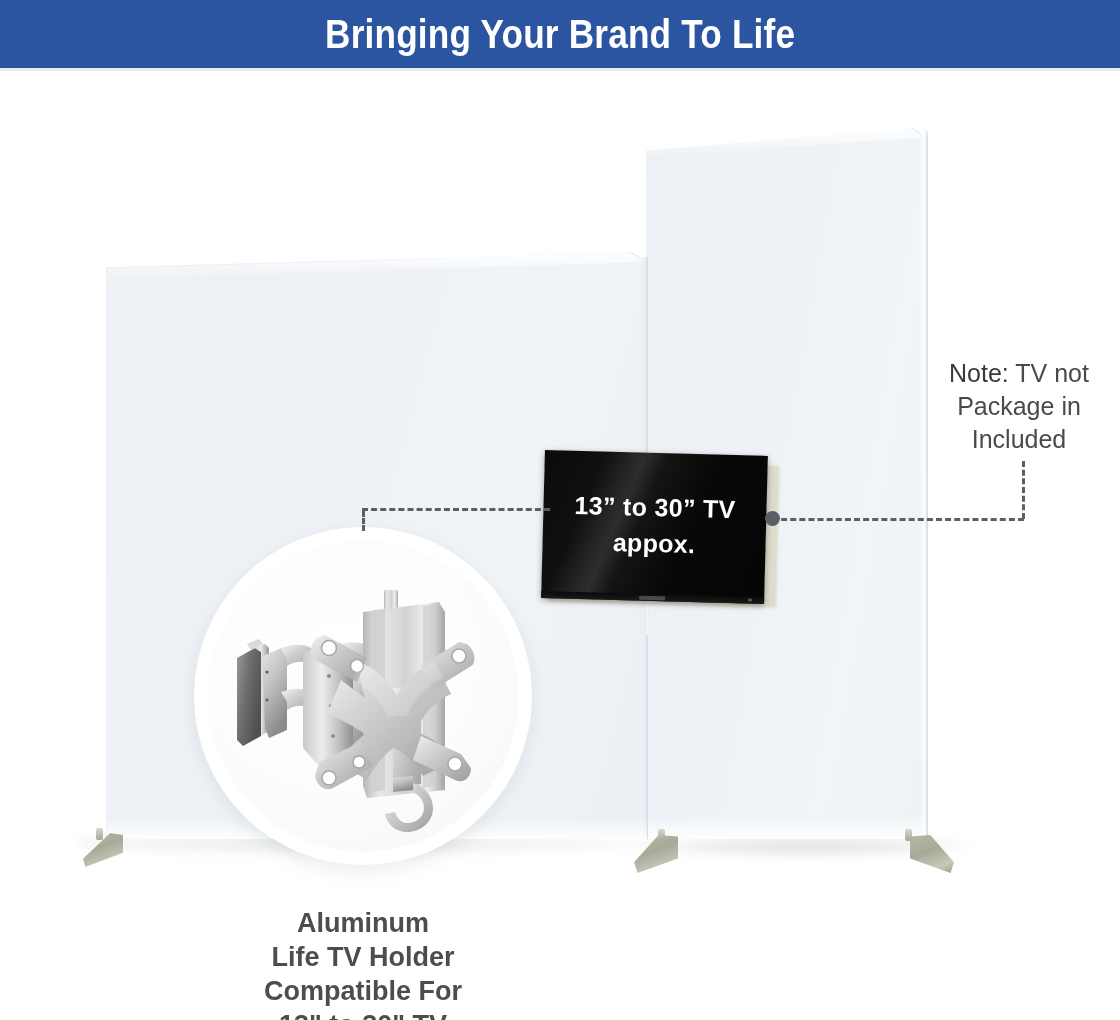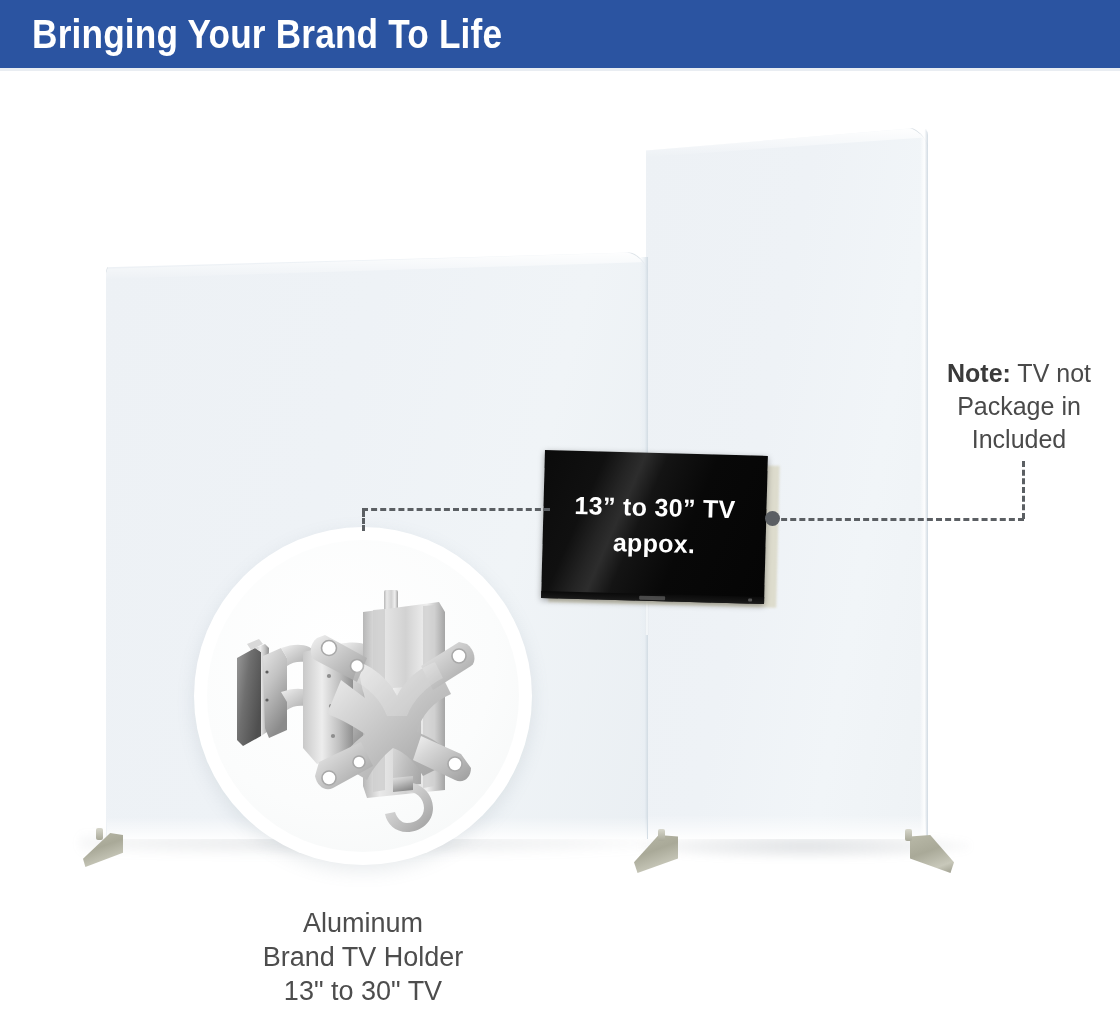--- a/index.html
+++ b/index.html
@@ -27,21 +27,21 @@
   
   .header-banner {
     position: absolute;
     left: 0;
     top: 0;
     width: 1120px;
     height: 68px;
     background: #2B54A1;
     display: flex;
     align-items: center;
-    justify-content: flex-start;
+    justify-content: center;
   }
   .header-title {
     color: #ffffff;
     font-family: "Liberation Sans Narrow", "Liberation Sans", sans-serif;
     font-weight: bold;
     font-size: 40px;
     line-height: 40px;
     letter-spacing: 0.2px;
     transform: scaleX(0.88);
     transform-origin: center center;
@@ -340,34 +340,34 @@
     position: absolute;
     left: 930px;
     top: 286px;
     width: 178px;
     text-align: center;
     color: #4a4a4a;
     font-size: 25px;
     line-height: 33px;
     font-weight: normal;
   }
-  .note-strong { font-weight: bold; color: #3a3a3a; }
+  .note-strong { font-weight: normal; color: #3a3a3a; }
 
   
   .caption-block {
     position: absolute;
     left: 192px;
     top: 835px;
     width: 342px;
     text-align: center;
     color: #4d4d4d;
     font-size: 27px;
     line-height: 34px;
   }
-  .caption-line { display: block; white-space: nowrap; }
+  .caption-line { display: block; white-space: nowrap; font-weight: bold; }
 </style>
 </head>
 <body>
 
 <div id="stage">
 
   <div class="header-banner">
     <div class="header-title">Bringing Your Brand To Life</div>
   </div>
   <div class="header-underline"></div>
@@ -531,18 +531,19 @@
     <div class="dash-v dash-right-v"></div>
 
     <div class="note-block">
       <span class="note-strong">Note:</span><span> TV not</span><br>
       <span>Package in</span><br>
       <span>Included</span>
     </div>
 
     <div class="caption-block">
       <span class="caption-line">Aluminum</span>
-      <span class="caption-line">Brand TV Holder</span>
+      <span class="caption-line">Life TV Holder</span>
+      <span class="caption-line">Compatible For</span>
       <span class="caption-line">13" to 30" TV</span>
     </div>
 
   </div>
 </div>
 
 </body></html>

